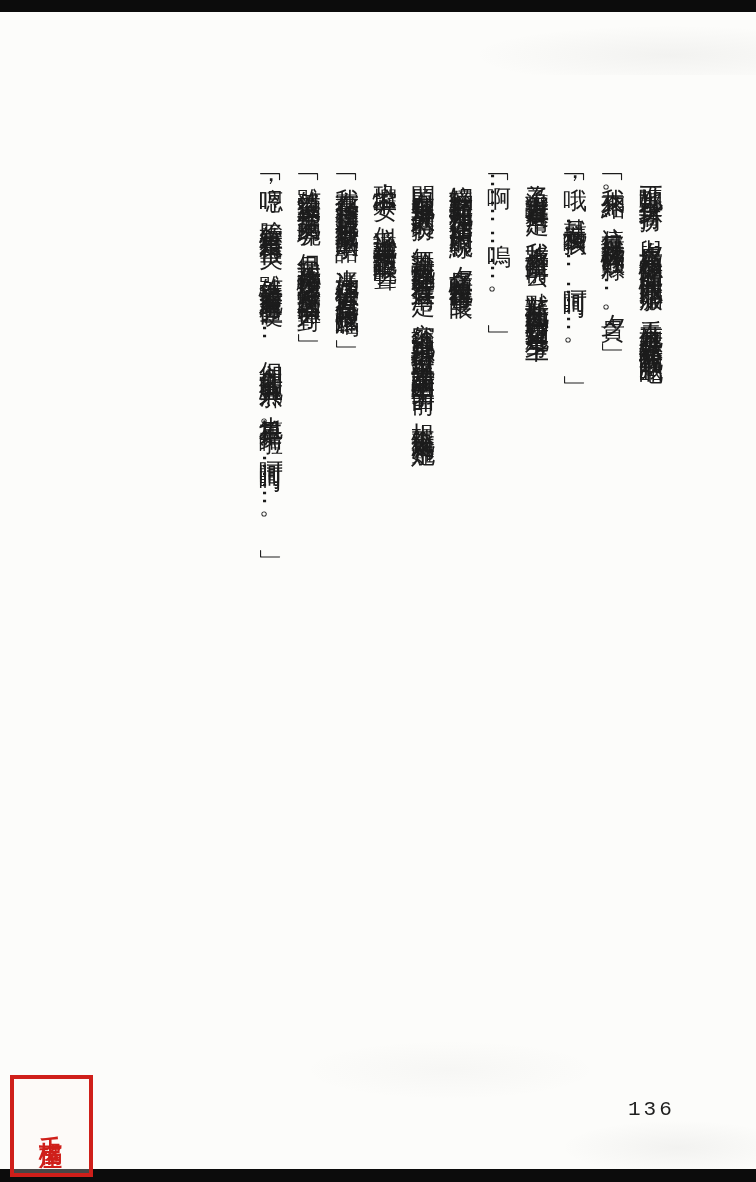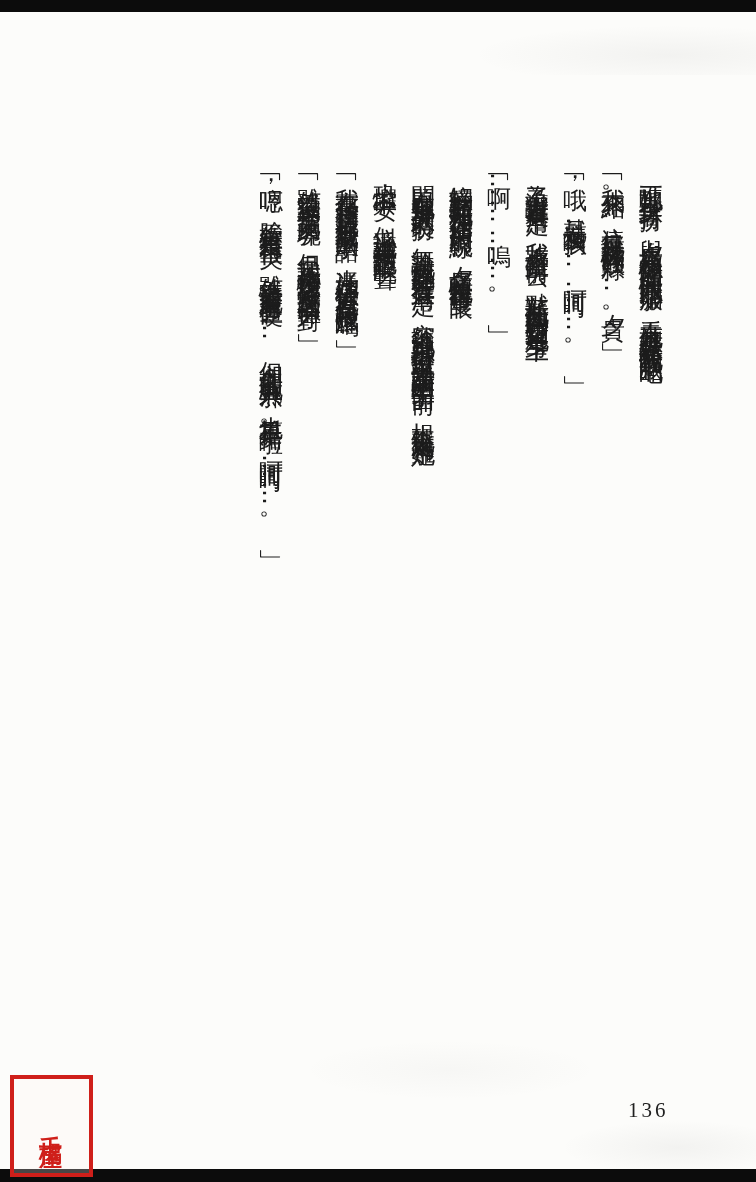--- a/index.html
+++ b/index.html
@@ -60,21 +60,21 @@
     font-weight: bold;
     font-size: 23px;
     letter-spacing: 6px;
     z-index: 3;
   }
   
   .page-number {
     position: absolute;
     left: 628px;
     top: 1098px;
-    font-family: Liberation Serif, serif;
+    font-family: Liberation Mono, monospace;
     font-size: 21px;
     letter-spacing: 3px;
     color: #1f1f1f;
     z-index: 2;
   }
 </style>
 </head>
 <body>
 
 <div class="page">

